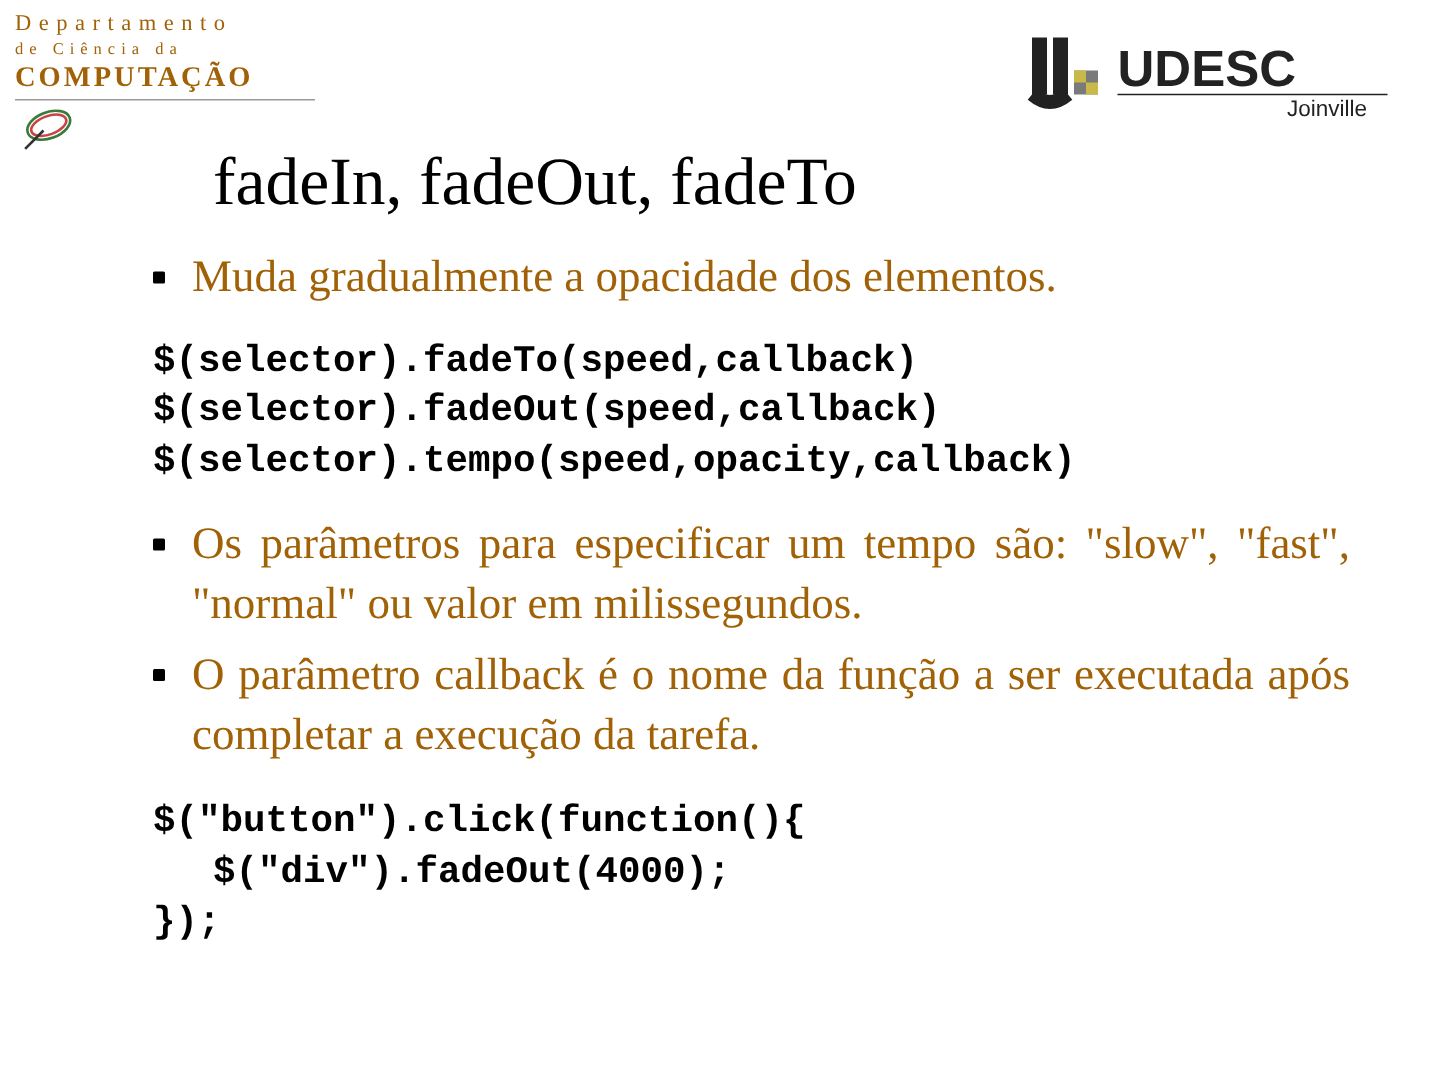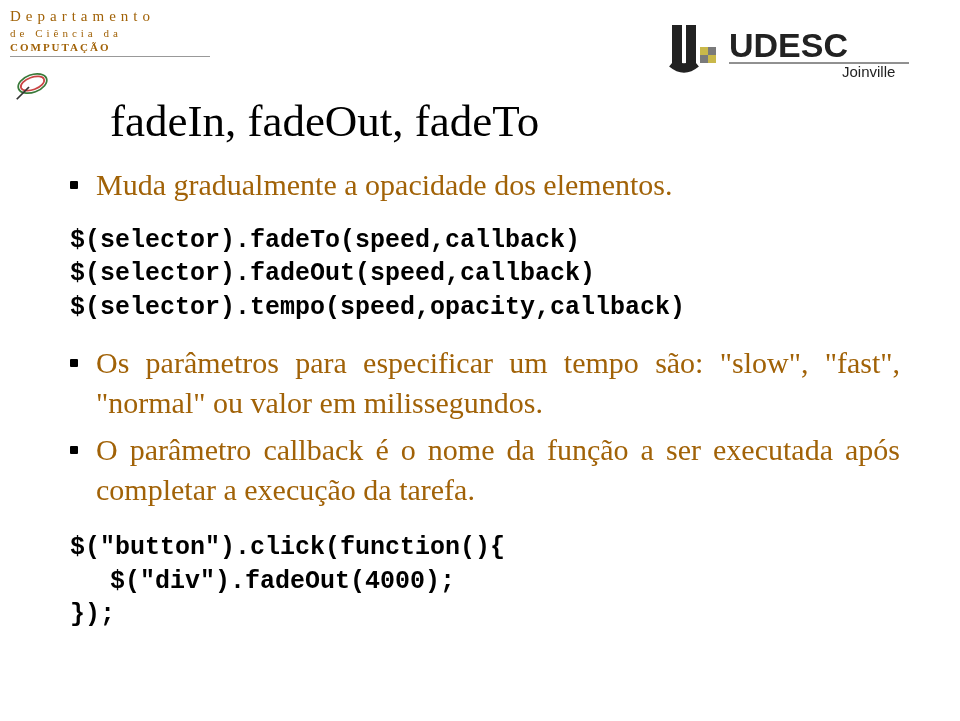--- a/index.html
+++ b/index.html
@@ -20,43 +20,44 @@
     top: 8px;
     left: 10px;
     width: 210px;
   }
   .logo-left-text {
     font-family: Georgia, serif;
     color: #a16207;
   }
   .dept-line1 { font-size: 15px; letter-spacing: 5px; font-weight: 400; }
   .dept-line2 { font-size: 11px; letter-spacing: 4px; font-weight: 400; margin-top: 2px; }
-  .dept-line3 { font-size: 11px; letter-spacing: 2px; font-weight: 700; margin-top: 2px; }
+  .dept-line3 { font-size: 19px; letter-spacing: 2px; font-weight: 700; margin-top: 2px; }
   .dept-separator {
     width: 200px;
     height: 1px;
     background: #999;
     margin-top: 3px;
   }
   .logo-swirl {
     position: absolute;
     top: 58px;
     left: 5px;
     width: 35px;
     height: 35px;
   }
   .logo-right {
     position: absolute;
     top: 15px;
-    right: 36px;
+    right: 20px;
     width: 260px;
     height: 65px;
   }
   .content {
     padding: 0 60px 0 70px;
+    margin-left: 32px;
   }
   .title {
     font-size: 45px;
     font-weight: 400;
     margin-left: 40px;
     margin-top: 5px;
     color: #000;
   }
   .bullet-block {
     margin-top: 18px;

